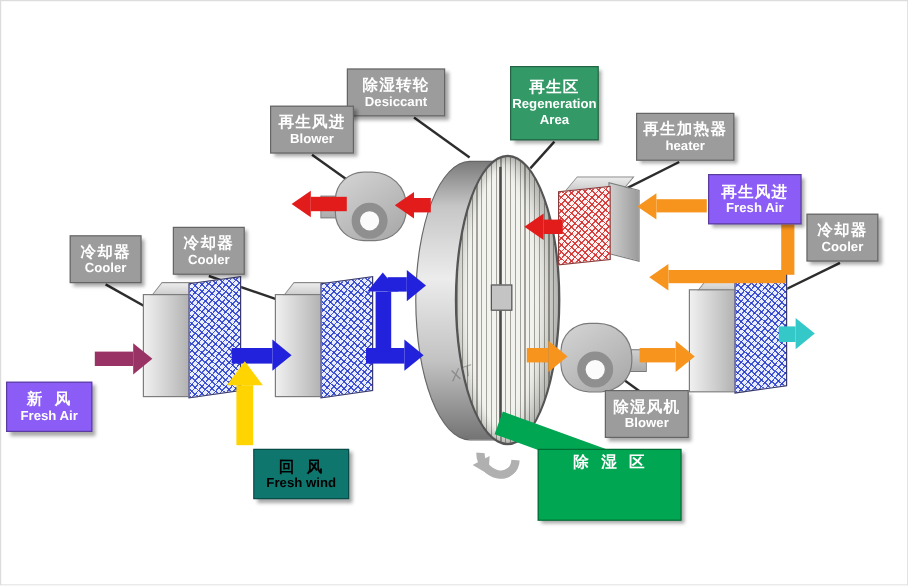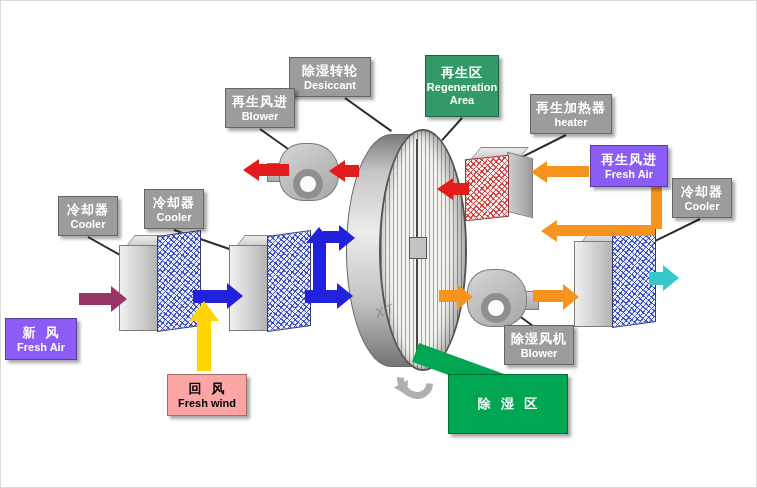--- a/index.html
+++ b/index.html
@@ -11,25 +11,25 @@
   
   .lbl{
     position:absolute;z-index:6;display:flex;flex-direction:column;
     align-items:center;justify-content:center;text-align:center;
     font-weight:bold;padding:2px 4px;box-sizing:border-box;
     border:1px solid rgba(0,0,0,.35);box-shadow:3px 3px 3px rgba(0,0,0,.35);
   }
   .lbl .zh{font-size:13px;line-height:1.25;letter-spacing:1px;white-space:pre;}
   .lbl .en{font-size:11px;line-height:1.15;}
   .gray{background:#9c9c9c;color:#fff;}
-  .green{background:#00a651;color:#fff;}
+  .green{background:#00a651;color:#fff;justify-content:space-between;}
   .green2{background:#339966;color:#fff;}
   .orange-bg{background:#f58220;color:#fff;}
   .plum{background:#8b5cf6;color:#fff;}
-  .yellow-bg{background:#fca5a5;color:#000;}
+  .yellow-bg{background:#0f766e;color:#000;margin-left:44px;}
   .cyan-bg{background:#35c8c8;color:#000;}
   
   .conn{position:absolute;height:2px;background:#2d2d2d;transform-origin:0 50%;z-index:2;}
   
   .cooler{position:absolute;width:82px;height:102px;z-index:3;}
   .c-top{position:absolute;left:10px;top:2px;width:46px;height:13px;
     background:linear-gradient(#ececec,#c2c2c2);border:1px solid #8a8a8a;transform:skewX(-38deg);}
   .c-body{position:absolute;left:0;top:12px;width:44px;height:84px;
     background:linear-gradient(90deg,#f0f0f0 0%,#c9c9c9 55%,#a6a6a6 100%);border:1px solid #7d7d7d;}
   .c-mesh{position:absolute;left:38px;top:0;width:42px;height:94px;transform:skewY(-8deg);

